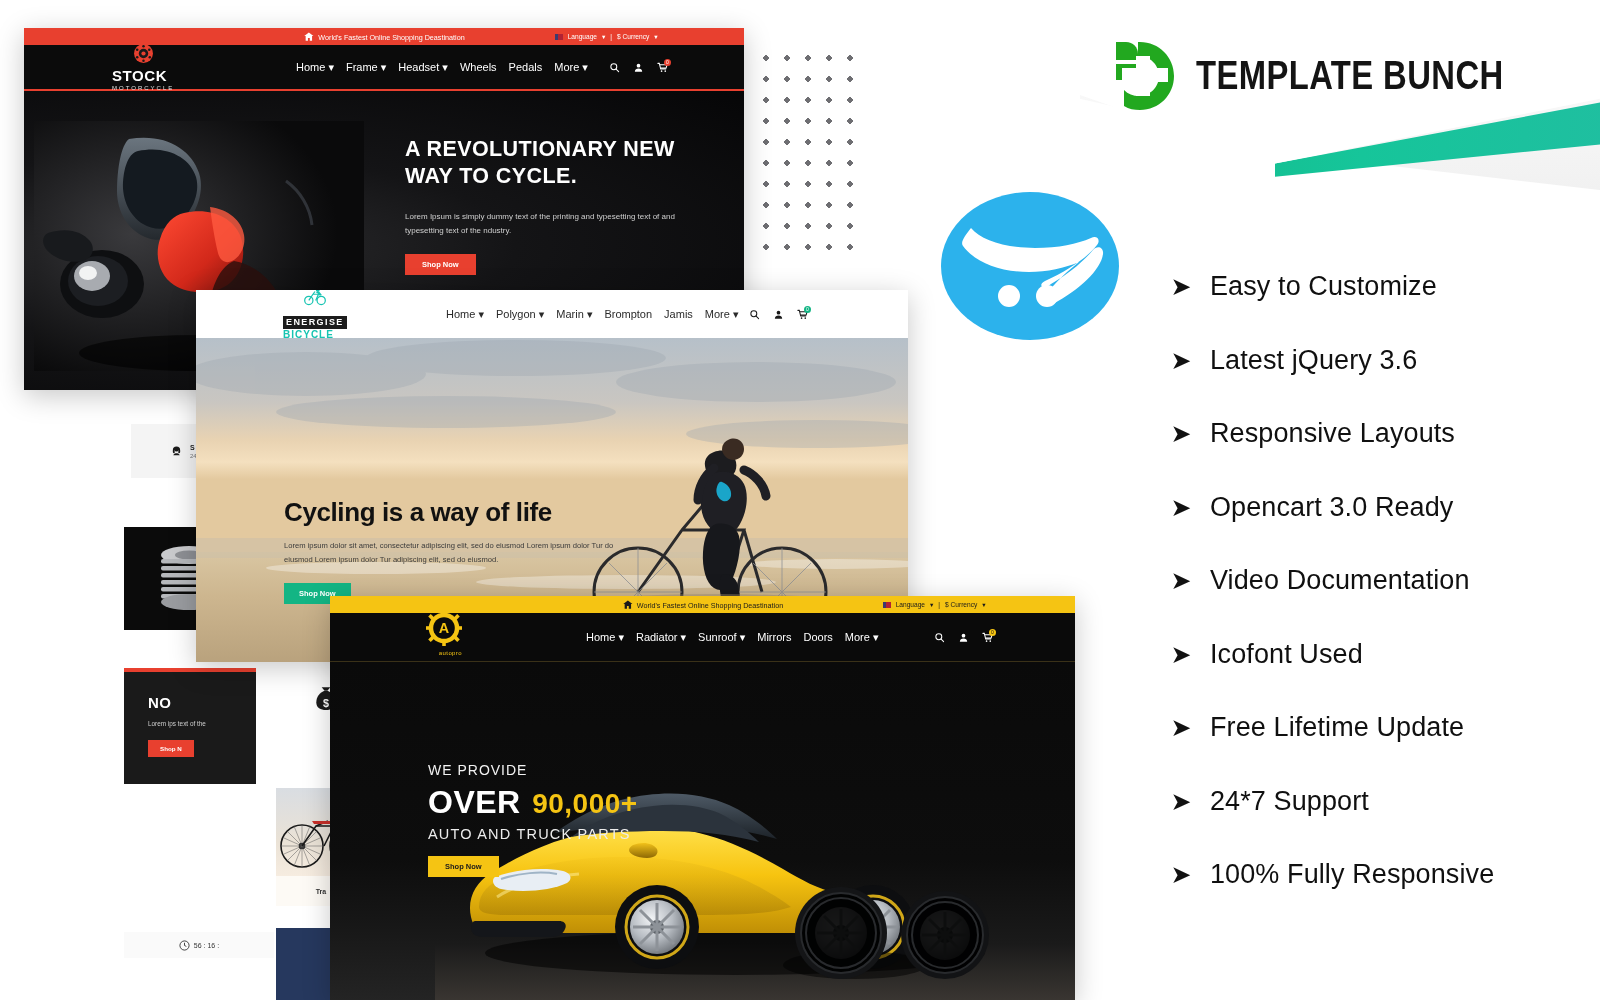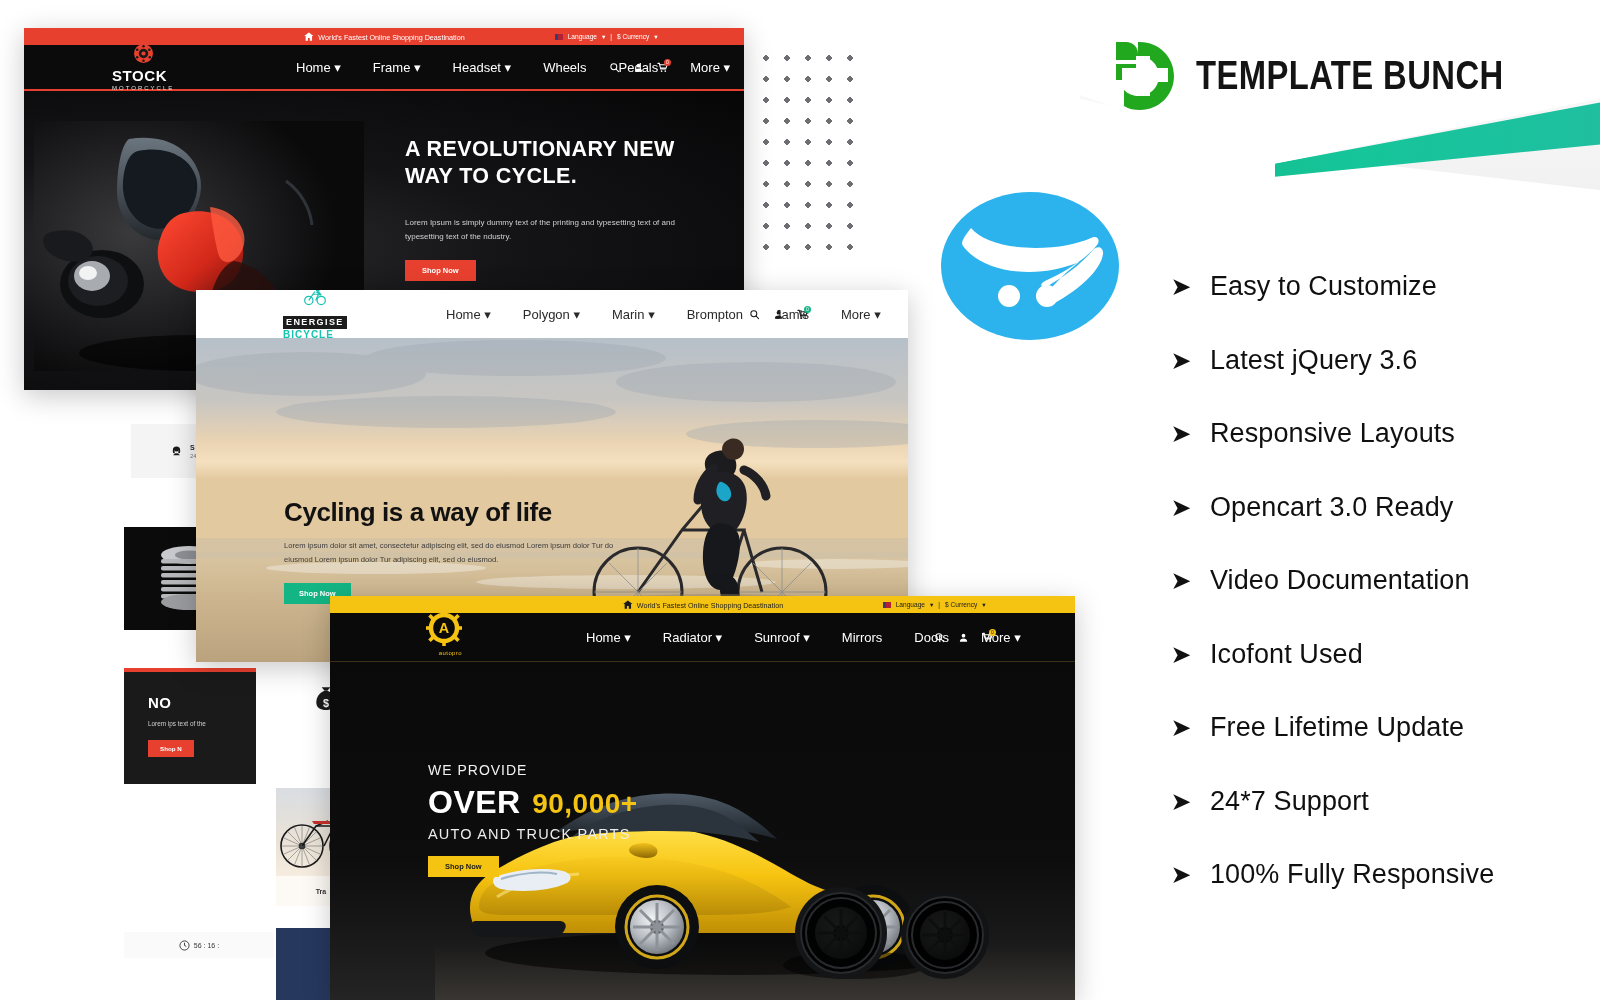--- a/index.html
+++ b/index.html
@@ -63,42 +63,42 @@
     background-size:21px 21px;
   }
 
   
   .mock{position:absolute;background:#fff;box-shadow:0 6px 26px rgba(0,0,0,.22);overflow:hidden;}
   .topbar{display:flex;align-items:center;height:17px;font-size:7.2px;color:#fff;position:relative;}
   .topbar .tb-left{position:absolute;left:50%;transform:translateX(-50%);display:flex;align-items:flex-end;gap:4px;white-space:nowrap;}
   .topbar .tb-right{position:absolute;right:12%;display:flex;align-items:center;gap:5px;white-space:nowrap;font-size:6.6px;}
   .navbar{display:flex;align-items:center;height:44px;position:relative;}
   .brand{position:absolute;display:flex;align-items:center;gap:4px;flex-direction:column;}
-  .navlinks{position:absolute;display:flex;align-items:center;gap:32px;font-size:13px;white-space:nowrap;}
+  .navlinks{position:absolute;display:flex;align-items:center;gap:12px;font-size:11px;white-space:nowrap;}
   .navicons{position:absolute;display:flex;align-items:center;gap:13px;}
   .ic{width:11px;height:11px;display:block;}
   .cart-badge{position:absolute;top:-3px;right:-3px;width:7px;height:7px;border-radius:50%;font-size:5px;display:flex;align-items:center;justify-content:center;color:#fff;}
   .hero{position:relative;overflow:hidden;}
   .hero-copy{position:absolute;}
   .hero-h1{font-weight:bold;margin:0;}
   .hero-p{margin:0;}
   .btn{display:inline-block;text-align:center;font-weight:bold;}
 
   
   #mock1{left:24px;top:28px;width:720px;height:362px;}
   #mock1 .topbar{background:#e8402f;}
   #mock1 .navbar{background:#0b0b0b;border-bottom:2px solid #e8402f;}
   #mock1 .brand{left:88px;}
   #mock1 .navlinks{left:272px;color:#fff;}
   #mock1 .navicons{right:76px;color:#fff;}
   #mock1 .hero{height:299px;background:radial-gradient(ellipse at 22% 52%,#2e2e30 0%,#141416 42%,#060607 100%);}
   .moto{position:absolute;left:10px;top:30px;width:330px;height:250px;}
   #mock1 .hero-copy{left:381px;top:45px;width:300px;}
   #mock1 .hero-h1{color:#fff;font-size:21.5px;line-height:1.25;letter-spacing:.4px;}
-  #mock1 .hero-p{color:#cfcfcf;font-size:8px;line-height:1.75;margin-top:26px;}
+  #mock1 .hero-p{color:#cfcfcf;font-size:8px;line-height:1.75;margin-top:20px;}
   #mock1 .btn{background:#e8402f;color:#fff;font-size:7.5px;padding:6px 17px;margin-top:16px;}
 
   
   #mock2{left:196px;top:290px;width:712px;height:372px;}
   #mock2 .navbar{background:#ffffff;height:48px;}
   #mock2 .brand{left:87px;}
   #mock2 .navlinks{left:250px;color:#2a2a2a;}
   #mock2 .navicons{right:100px;color:#1a1a1a;}
   #mock2 .hero{height:324px;
     background:

